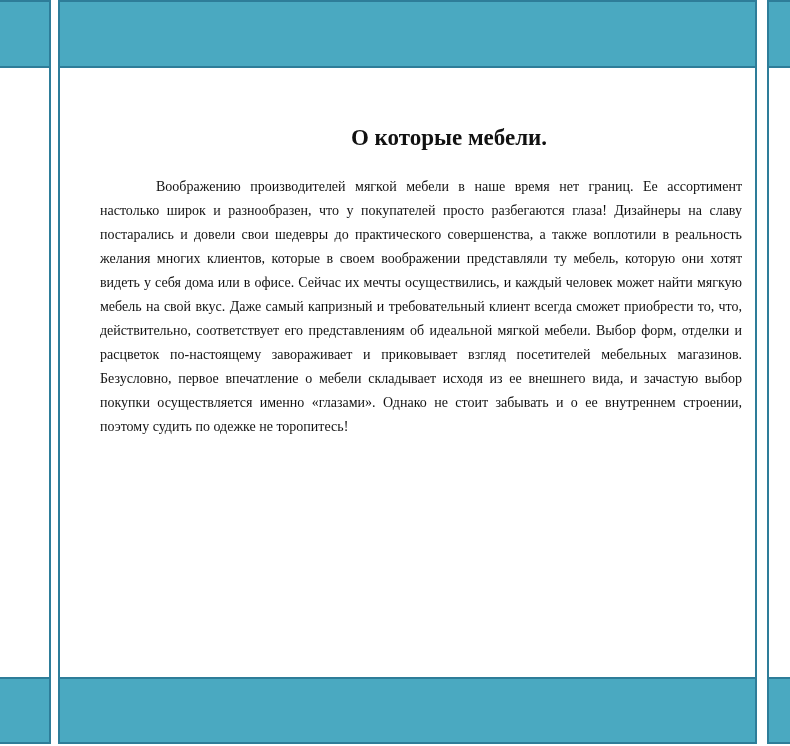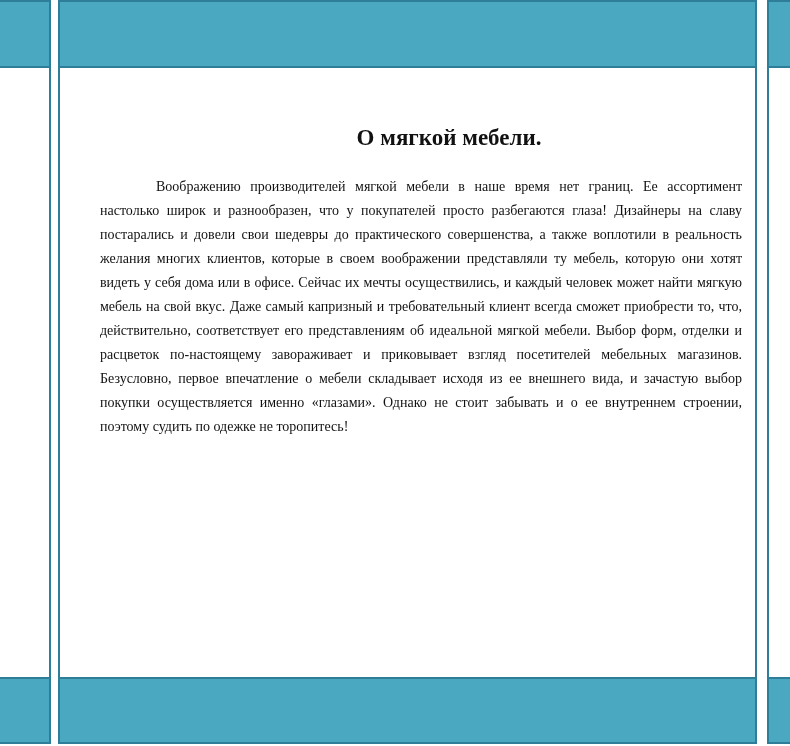--- a/index.html
+++ b/index.html
@@ -54,21 +54,21 @@
 
   <div class="col col-left">
     <div class="band band-top"></div>
     <div class="band-mid"></div>
     <div class="band band-bottom"></div>
   </div>
 
   <div class="col col-main">
     <div class="band band-top"></div>
     <div class="band-mid content">
-      <h1 class="doc-title">О мягкой мебели.</h1>
+      <h1 class="doc-title">О которые мебели.</h1>
       <p class="doc-paragraph">Воображению производителей мягкой мебели в наше время нет границ. Ее ассортимент настолько широк и разнообразен, что у покупателей просто разбегаются глаза! Дизайнеры на славу постарались и довели свои шедевры до практического совершенства, а также воплотили в реальность желания многих клиентов, которые в своем воображении представляли ту мебель, которую они хотят видеть у себя дома или в офисе. Сейчас их мечты осуществились, и каждый человек может найти мягкую мебель на свой вкус. Даже самый капризный и требовательный клиент всегда сможет приобрести то, что, действительно, соответствует его представлениям об идеальной мягкой мебели. Выбор форм, отделки и расцветок по-настоящему завораживает и приковывает взгляд посетителей мебельных магазинов. Безусловно, первое впечатление о мебели складывает исходя из ее внешнего вида, и зачастую выбор покупки осуществляется именно «глазами». Однако не стоит забывать и о ее внутреннем строении, поэтому судить по одежке не торопитесь!</p>
     </div>
     <div class="band band-bottom"></div>
   </div>
 
   <div class="col col-right">
     <div class="band band-top"></div>
     <div class="band-mid"></div>
     <div class="band band-bottom"></div>
   </div>

